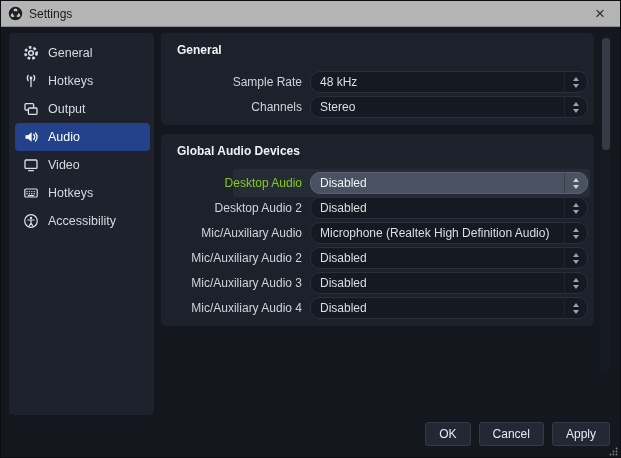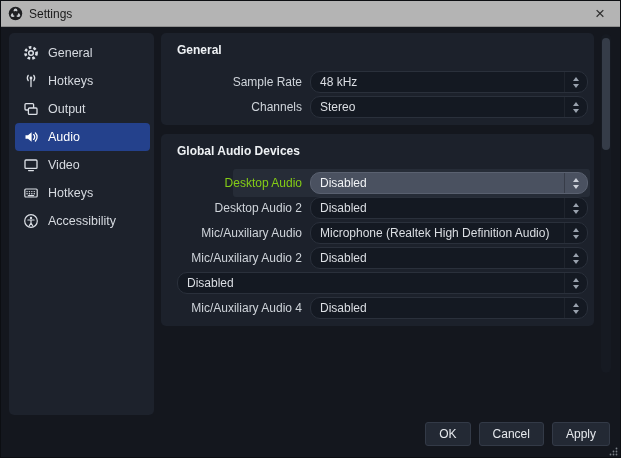--- a/index.html
+++ b/index.html
@@ -262,20 +262,21 @@
           <div class="combo">
             <span class="combo-value">Disabled</span>
             <span class="spinner">
                 <span class="sp-up"></span>
                 <span class="sp-down"></span>
               </span>
           </div>
         </div>
 
         <div class="row">
+          <label class="row-label">Mic/Auxiliary Audio 3</label>
           <div class="combo">
             <span class="combo-value">Disabled</span>
             <span class="spinner">
                 <span class="sp-up"></span>
                 <span class="sp-down"></span>
               </span>
           </div>
         </div>
 
         <div class="row">

